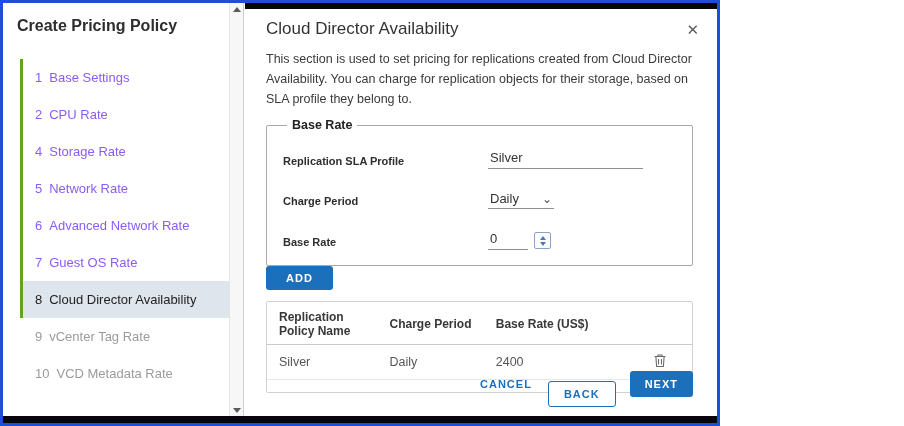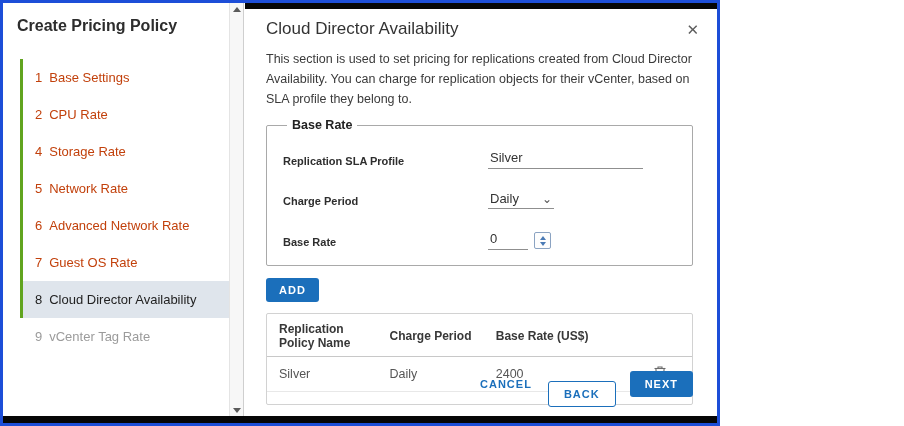--- a/index.html
+++ b/index.html
@@ -21,21 +21,21 @@
   }
   .wiz-title {
     margin: 14px 0 0 14px;
     font-size: 16px; font-weight: 600; color: #2d2d2d;
   }
   .steps { margin-top: 24px; }
   .step {
     margin-left: 17px;
     padding: 12px 8px 12px 12px;
     font-size: 13px; line-height: 13px;
-    color: #c2410c;
+    color: #8b5cf6;
     border-left: 3px solid transparent;
     cursor: pointer;
     white-space: nowrap;
   }
   .step.done   { border-left-color: var(--green, #61a41f); }
   .step.active {
     border-left-color: var(--green, #61a41f);
     background: var(--active-bg, #dfe5ec);
     color: #222;
   }
@@ -129,21 +129,21 @@
   .st-down { width: 0; height: 0; border-left: 3px solid transparent; border-right: 3px solid transparent; border-top: 4px solid #4a7ab5; }
 
   
   .btn {
     font-family: inherit; font-size: 11px; font-weight: bold;
     letter-spacing: 1px; border-radius: 3px; cursor: pointer;
   }
   .btn.solid { background: var(--accent, #1b6fbb); color: #fff; border: none; padding: 7px 15px; }
   .btn.outline { background: #fff; color: var(--accent, #1b6fbb); border: 1px solid var(--accent, #1b6fbb); padding: 6px 15px; margin-top: 20px; }
   .btn.link { background: none; border: none; color: var(--accent, #1b6fbb); padding: 6px 2px; }
-  .btn.add { margin-top: 12px; padding: 6px 13px; }
+  .btn.add { padding: 6px 20px; }
 
   
   .tablewrap {
     margin-top: 11px;
     border: 1px solid #d2d2d2; border-radius: 2px;
   }
   table { width: 100%; border-collapse: collapse; }
   th {
     text-align: left;
     font-size: 12px; font-weight: bold; color: #383838;
@@ -195,34 +195,37 @@
       </div>
       <div class="step done">
         <span class="n">7</span><span class="l">Guest OS Rate</span>
       </div>
       <div class="step active">
         <span class="n">8</span><span class="l">Cloud Director Availability</span>
       </div>
       <div class="step future">
         <span class="n">9</span><span class="l">vCenter Tag Rate</span>
       </div>
+      <div class="step future">
+        <span class="n">10</span><span class="l">VCD Metadata Rate</span>
+      </div>
     </nav>
   </aside>
 
   <div class="scrollbar">
     <div class="sb-arrow up"></div>
     <div class="sb-arrow down"></div>
   </div>
 
   <main class="panel">
     <div class="top-bar"></div>
     <button class="close">✕</button>
 
     <h2>Cloud Director Availability</h2>
-    <p class="desc">This section is used to set pricing for replications created from Cloud Director Availability. You can charge for replication objects for their vCenter, based on SLA profile they belong to.</p>
+    <p class="desc">This section is used to set pricing for replications created from Cloud Director Availability. You can charge for replication objects for their storage, based on SLA profile they belong to.</p>
 
     <fieldset>
       <legend>Base Rate</legend>
 
       <div class="frow">
         <label>Replication SLA Profile</label>
         <input class="txt" type="text" value="Silver" style="">
       </div>
 
       <div class="frow">

